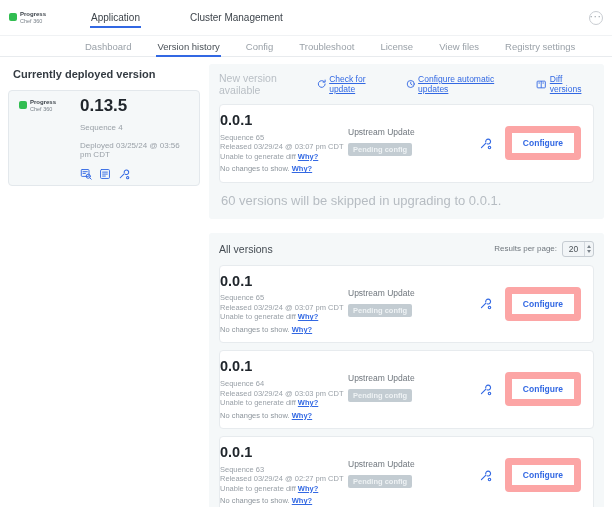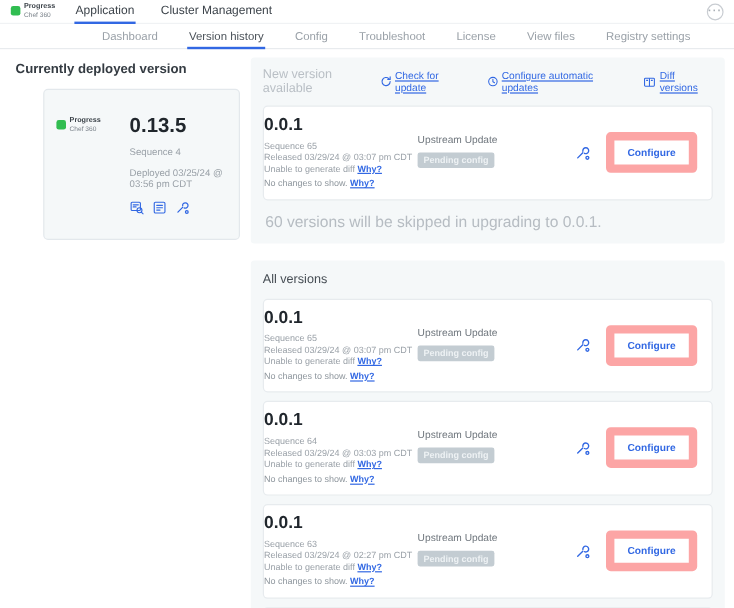--- a/index.html
+++ b/index.html
@@ -6,23 +6,24 @@
   html, body { width: 612px; height: 507px; overflow: hidden; }
   body {
     font-family: "Liberation Sans", sans-serif;
     background: #ffffff;
     color: #20262c;
     position: relative;
   }
   
   .topbar {
     display: flex; align-items: center;
-    height: 20px; padding: 0 9px;
+    height: 36px; padding: 0 9px;
     border-bottom: 1px solid #f0f2f4;
     background: #fff;
+    gap: 28px;
   }
   .logo { display: flex; align-items: center; gap: 3px; margin-right: 16px; }
   .logo-mark { width: 8px; height: 8px; background: #31bd51; border-radius: 2px; flex: none; }
   .logo-text { line-height: 1.1; }
   .logo-line1 { font-size: 6px; font-weight: 700; color: #3c434a; display: block; }
   .logo-line2 { font-size: 5.5px; color: #7a828a; display: block; }
   .top-tab { position: relative; font-size: 10px; color: #3d444b; margin-right: 20px; padding: 5px 1px; cursor: pointer; }
   .top-tab.active::after { content: ""; position: absolute; left: 0; right: 0; bottom: 0; height: 2px; background: #3268e3; }
   .menu-btn {
     margin-left: auto; width: 14px; height: 14px; border: 1px solid #c9cdd2; border-radius: 50%;
@@ -36,21 +37,21 @@
   }
   .subnav-item { position: relative; font-size: 9.5px; color: #9aa1a8; display: flex; align-items: center; padding: 0 1px; cursor: pointer; }
   .subnav-item.active { color: #4a5158; }
   .subnav-item.active::after { content: ""; position: absolute; left: 0; right: 0; bottom: -1px; height: 2px; background: #3268e3; }
   
   .content { display: flex; align-items: flex-start; padding: 7px 8px; gap: 9px; }
   .sidebar { width: 192px; flex: none; }
   .sidebar-title { font-size: 11px; font-weight: 700; color: #343b42; margin: 4px 0 10px 5px; }
   .deployed-card {
     background: #f5f8f9; border: 1px solid #e3e8ec; border-radius: 4px;
-    padding: 20px 10px; display: flex; gap: 8px; margin-left: 28px;
+    padding: 5px 10px; display: flex; gap: 8px;
   }
   .dc-logo { flex: none; padding-top: 3px; }
   .dc-col { flex: 1; }
   .dc-version { font-size: 17px; font-weight: 700; color: #20262c; }
   .dc-seq { font-size: 8px; color: #9aa1a8; margin-top: 7px; }
   .dc-deployed { font-size: 8px; color: #9aa1a8; margin-top: 9px; }
   .dc-icons { display: flex; gap: 7px; margin-top: 9px; }
   .dc-icons svg { cursor: pointer; }
   
   .main { flex: 1; min-width: 0; display: flex; flex-direction: column; gap: 14px; }
@@ -262,20 +263,30 @@
           <button class="configure-btn">Configure</button>
         </div>
       </div>
 
       <div class="skip-note">60 versions will be skipped in upgrading to 0.0.1.</div>
     </div>
 
     <div class="section">
       <div class="section-head">
         <div class="av-title">All versions</div>
+        <div class="rpp">
+          <span class="rpp-label">Results per page:</span>
+          <span class="rpp-select">
+            <span class="rpp-value">20</span>
+            <span class="rpp-arrows">
+              <span class="arr-up"></span>
+                <span class="arr-dn"></span>
+            </span>
+          </span>
+        </div>
       </div>
 
       <div class="rows">
 
           <div class="version-card">
             <div class="vc-left">
               <div class="vc-version">0.0.1</div>
               <div class="vc-meta">Sequence 65</div>
               <div class="vc-meta">Released 03/29/24 @ 03:07 pm CDT</div>
               <div class="vc-meta">

